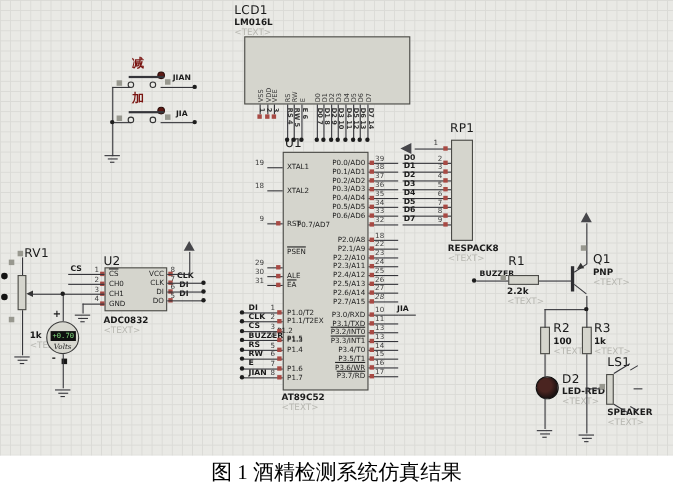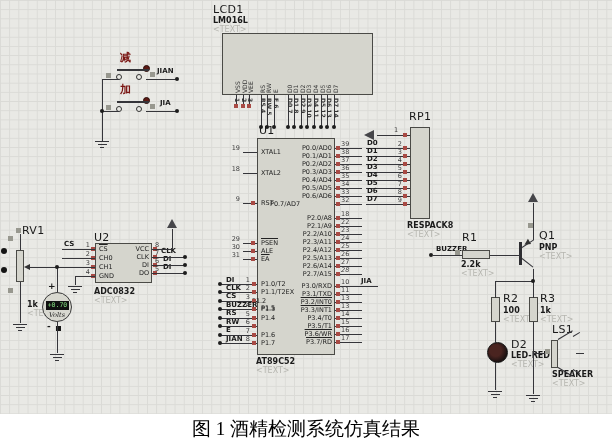--- a/index.html
+++ b/index.html
@@ -187,21 +187,21 @@
       <div class="pname" style="left: 261px; top: 148px;">XTAL1</div>
       <div class="pnum" style="left: 224px; top: 144px; width: 16px; text-align: right;">19</div>
       <div class="hw" style="left: 243px; top: 152px; width: 14px;"></div>
       <div class="pname" style="left: 261px; top: 169px;">XTAL2</div>
       <div class="pnum" style="left: 224px; top: 165px; width: 16px; text-align: right;">18</div>
       <div class="hw" style="left: 243px; top: 173px; width: 14px;"></div>
       <div class="pname" style="left: 261px; top: 199px;">RST</div>
       <div class="pnum" style="left: 224px; top: 195px; width: 16px; text-align: right;">9</div>
       <div class="hw" style="left: 243px; top: 203px; width: 14px;"></div>
       <div class="sq" style="left: 251px; top: 201px;"></div>
-      <div class="pname bar" style="left: 261px; top: 239px;">PSEN</div>
+      <div class="pname bar" style="left: 261px; top: 225px;">PSEN</div>
       <div class="pnum" style="left: 224px; top: 235px; width: 16px; text-align: right;">29</div>
       <div class="hw" style="left: 243px; top: 243px; width: 14px;"></div>
       <div class="sq" style="left: 251px; top: 241px;"></div>
       <div class="pname" style="left: 261px; top: 247px;">ALE</div>
       <div class="pnum" style="left: 224px; top: 243px; width: 16px; text-align: right;">30</div>
       <div class="hw" style="left: 243px; top: 251px; width: 14px;"></div>
       <div class="sq" style="left: 251px; top: 249px;"></div>
       <div class="pname bar" style="left: 261px; top: 255px;">EA</div>
       <div class="pnum" style="left: 224px; top: 251px; width: 16px; text-align: right;">31</div>
       <div class="hw" style="left: 243px; top: 259px; width: 14px;"></div>

